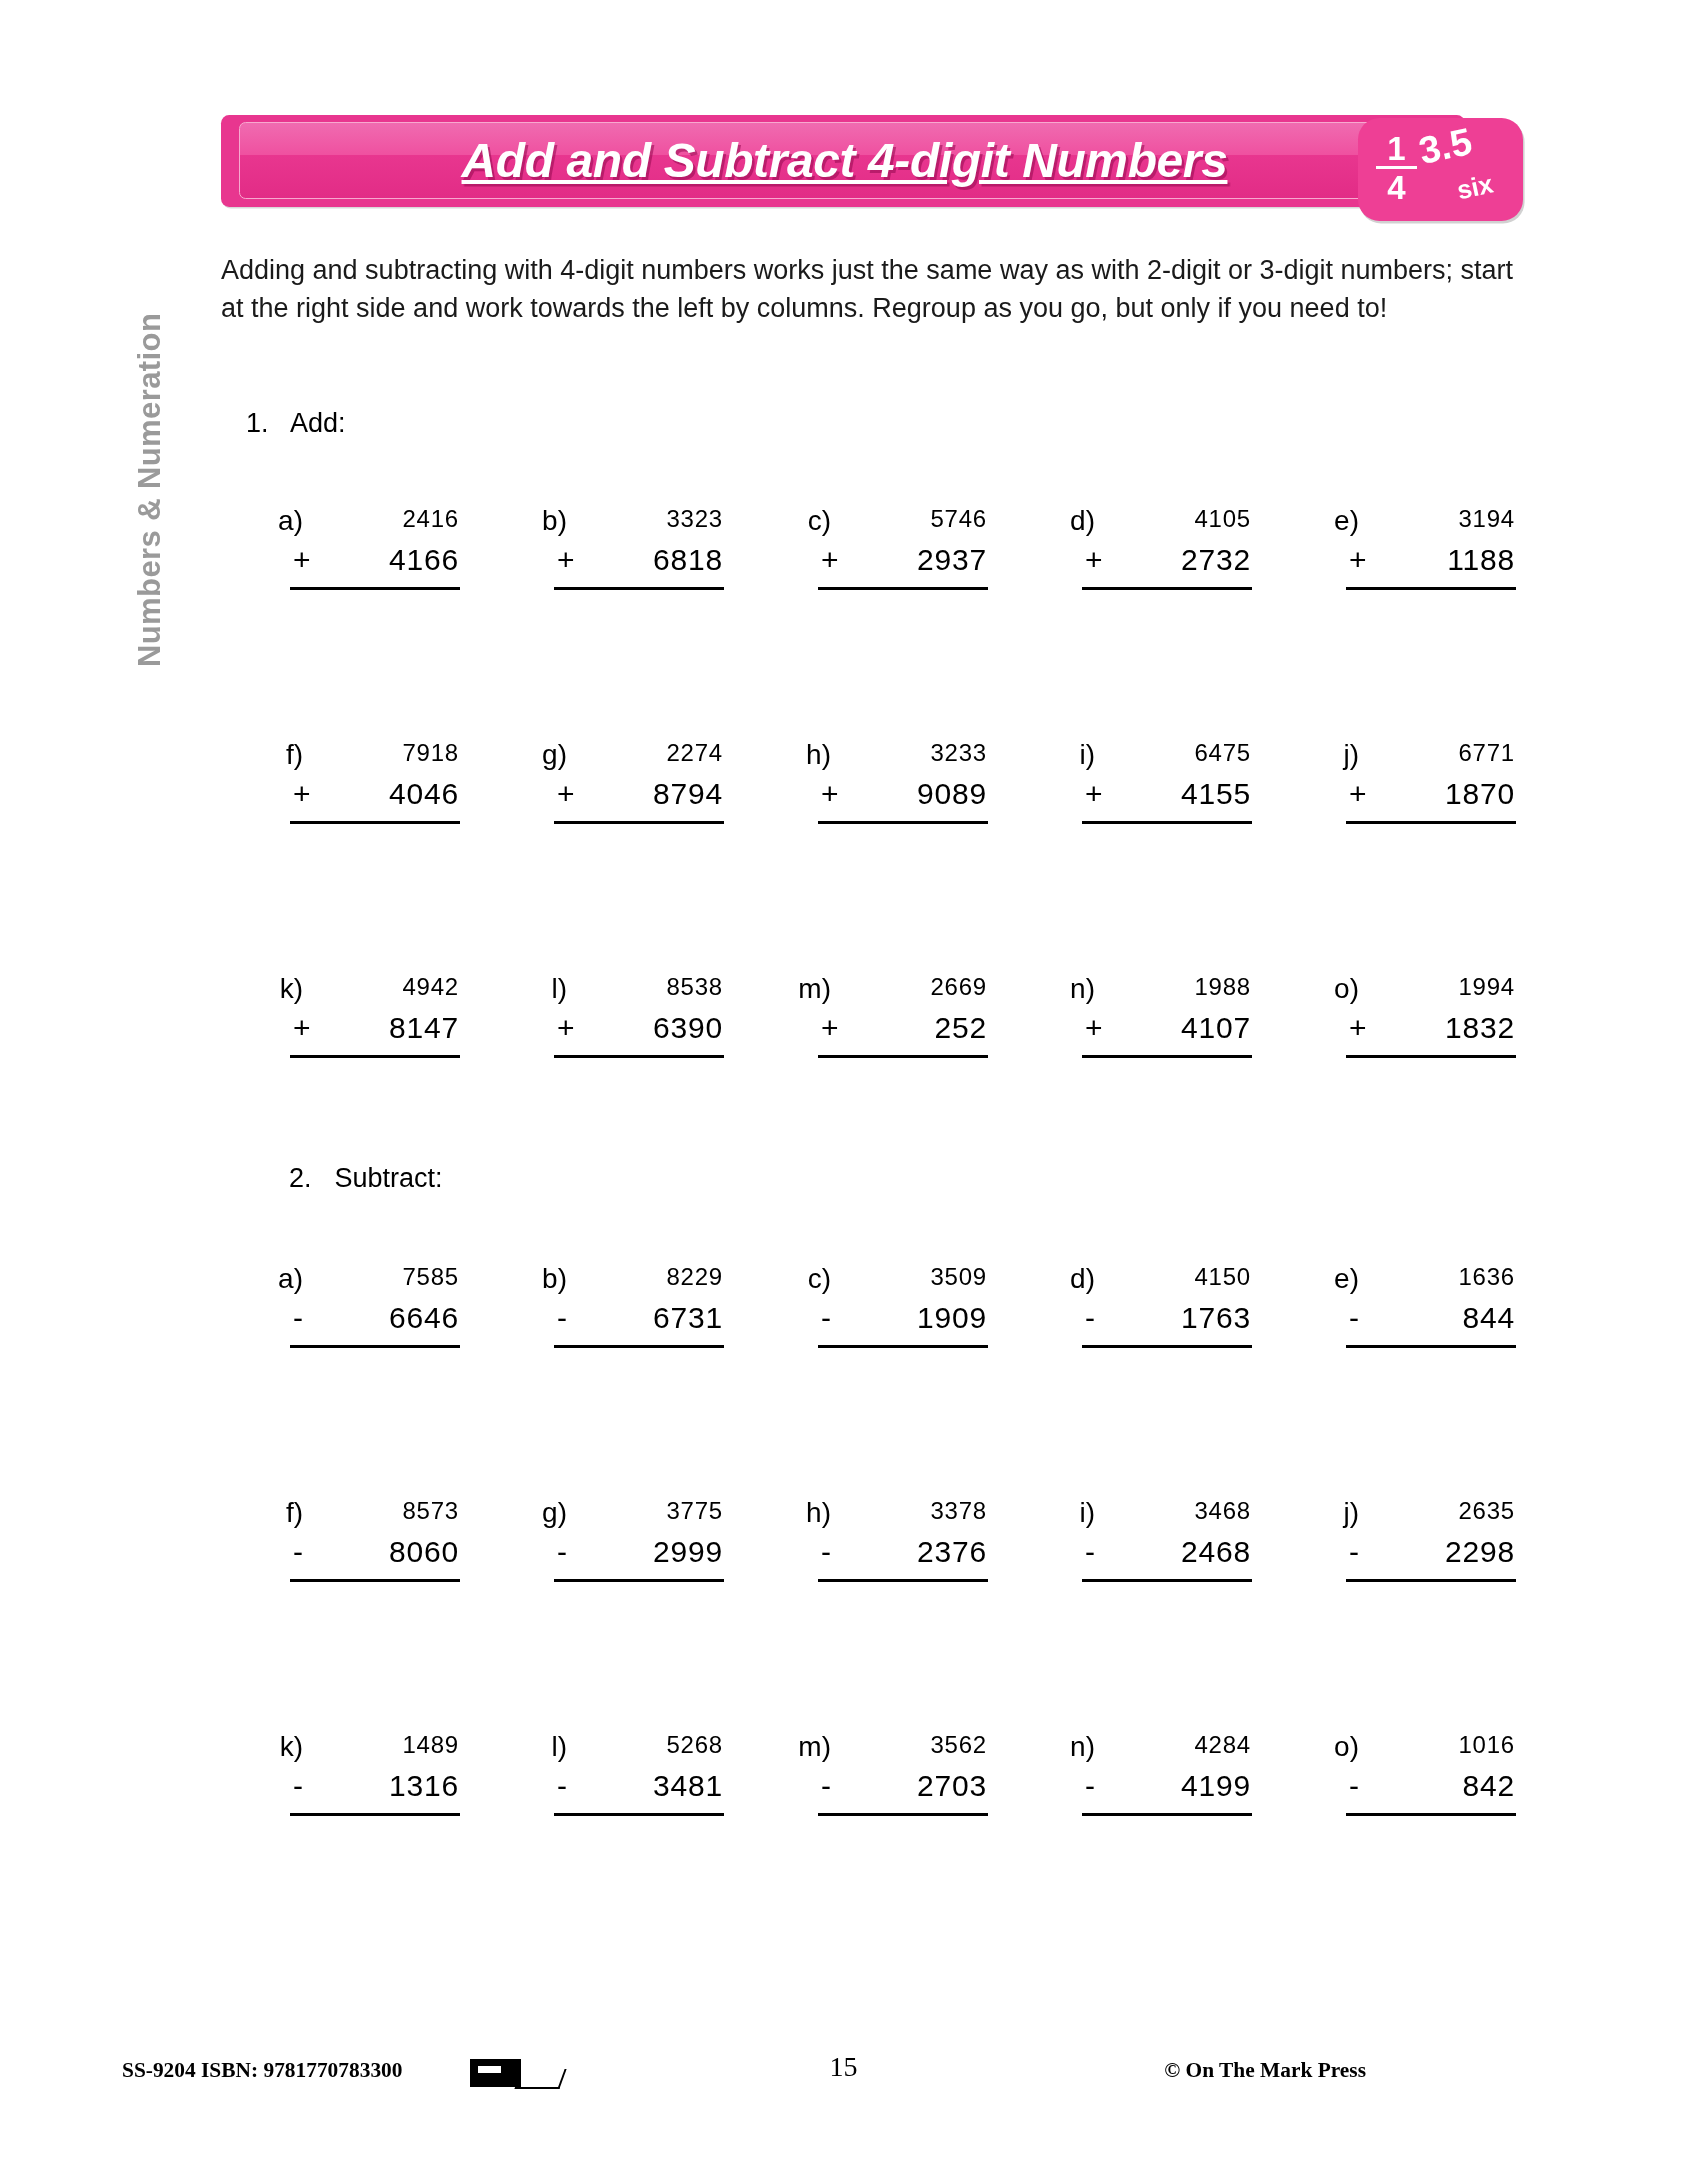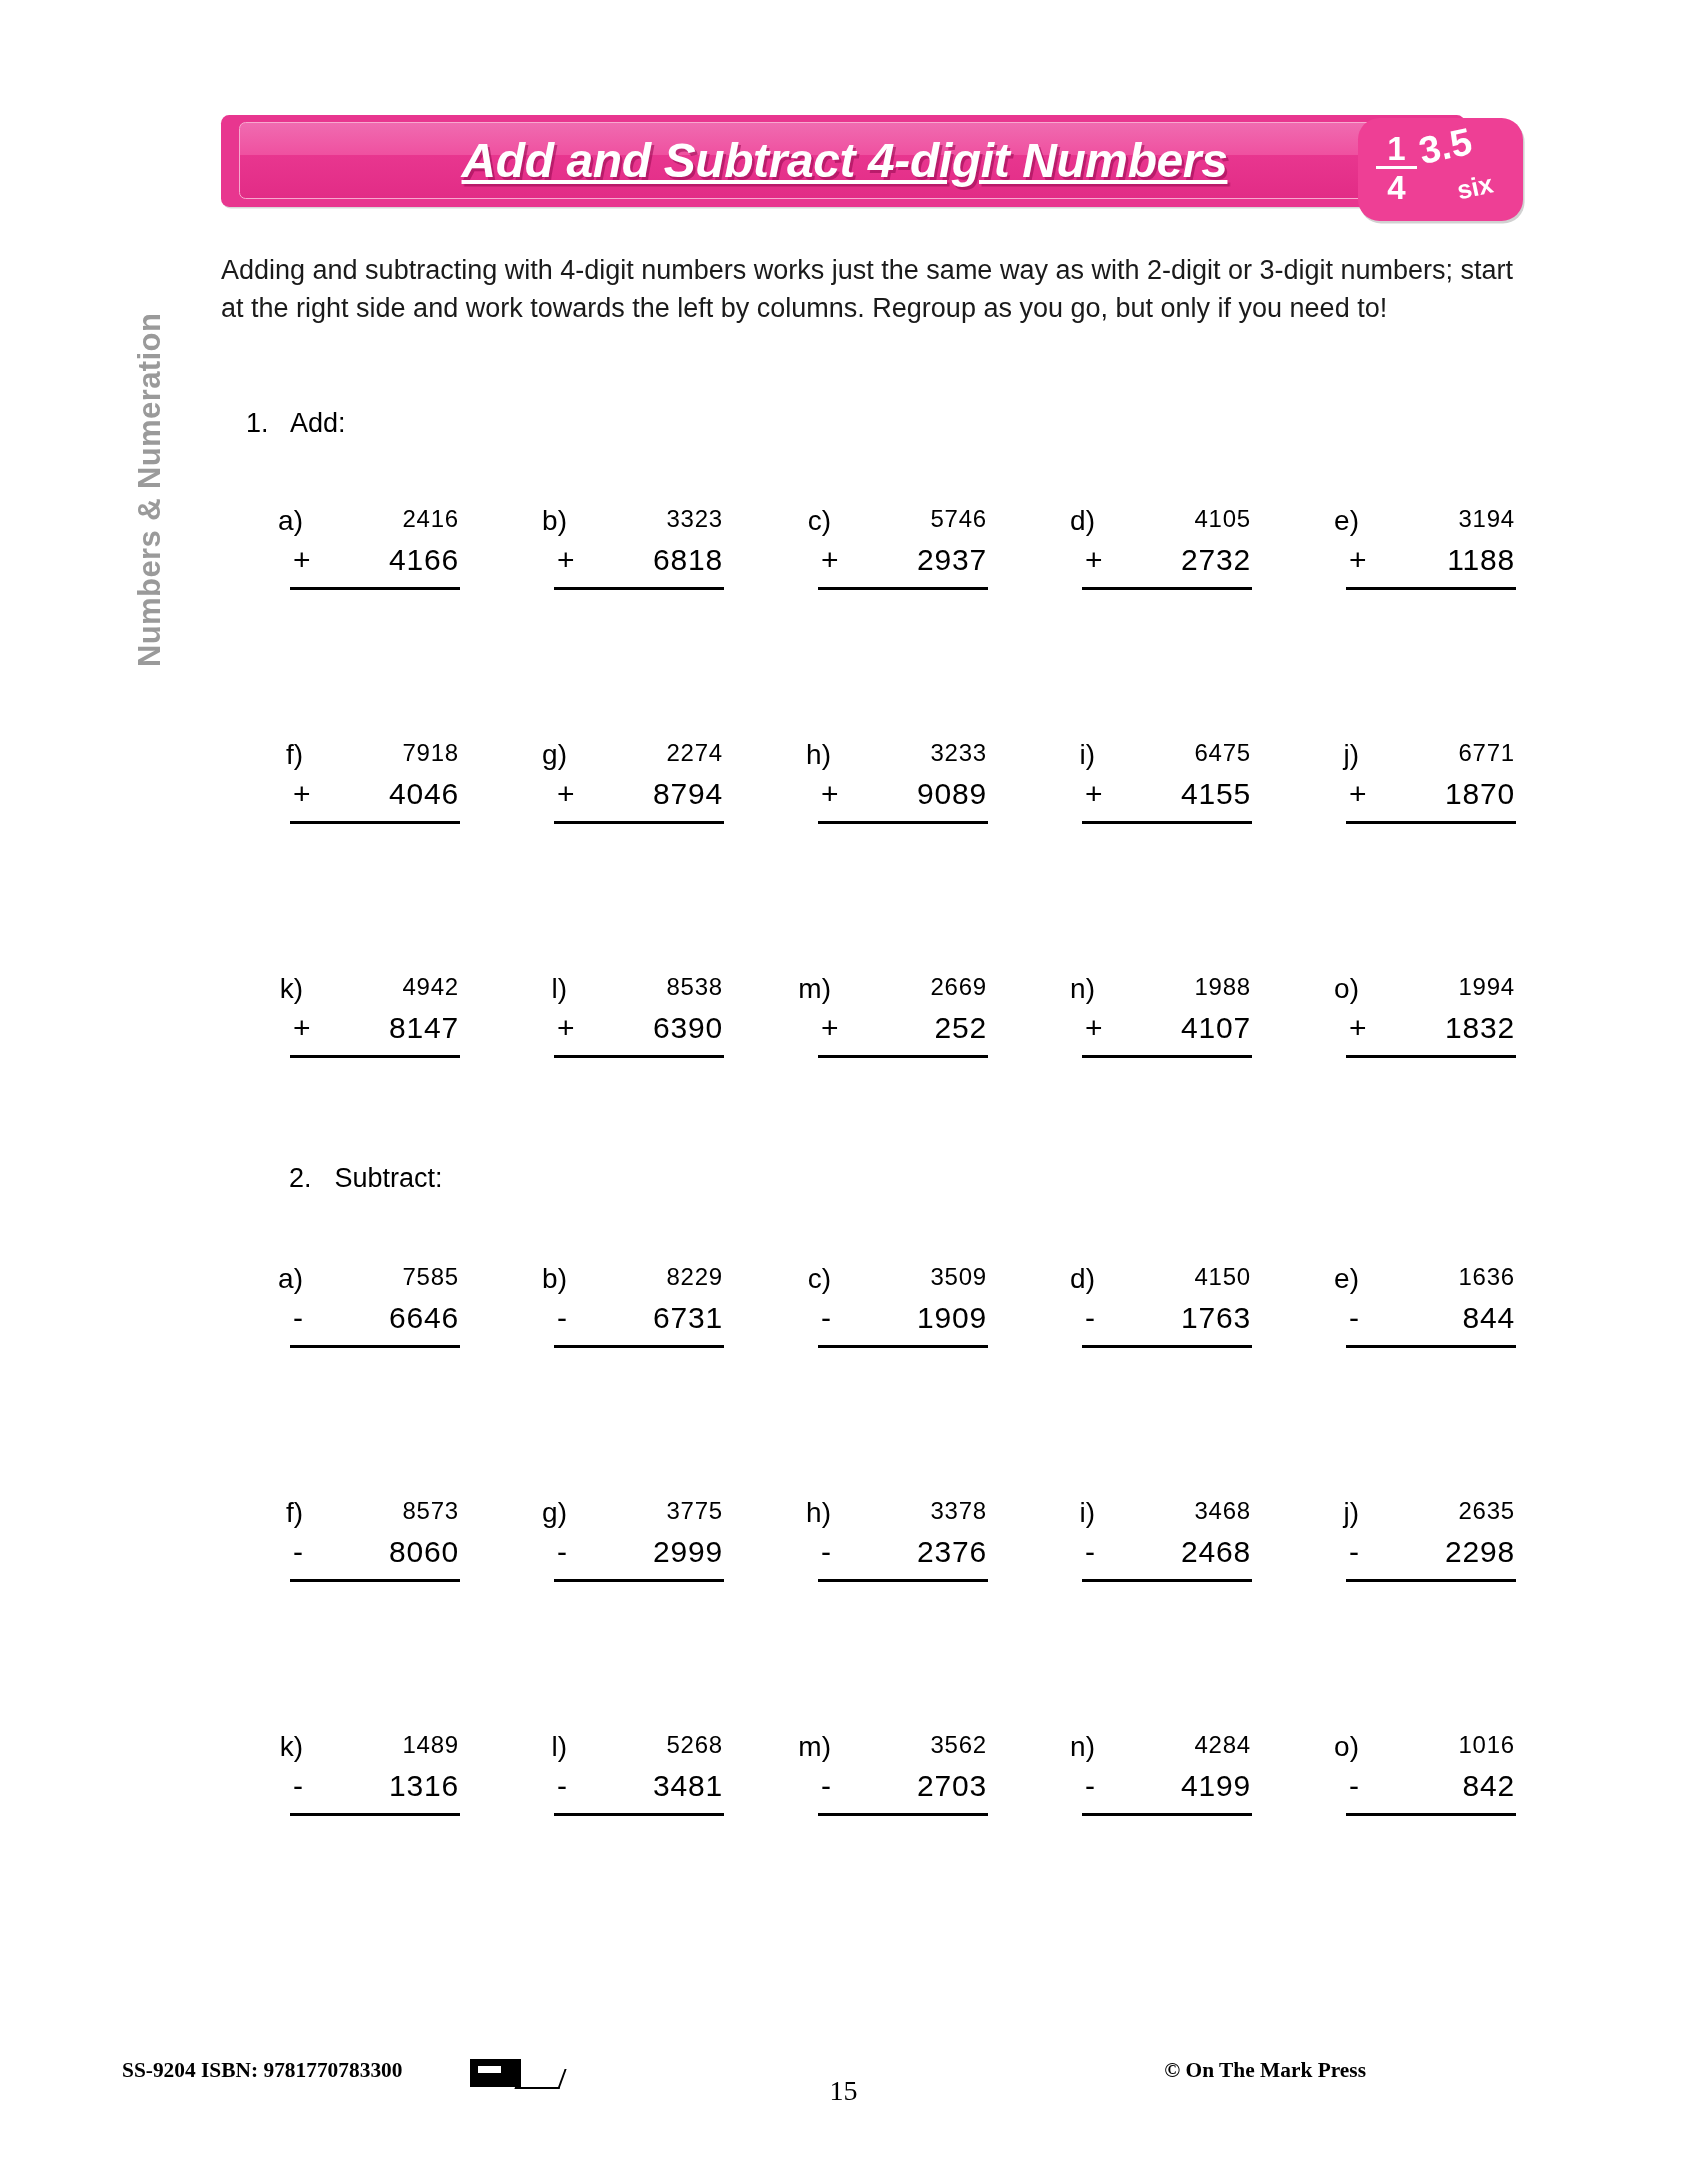--- a/index.html
+++ b/index.html
@@ -220,21 +220,20 @@
     font-size: 21.4px;
   }
   .footer .pageno {
     position: absolute;
     left: 0;
     top: 0;
     width: 1687px;
     text-align: center;
     font-family: "Liberation Serif", serif;
     font-size: 28px;
-    margin-top: 24px;
   }
   .footer .right {
     position: absolute;
     right: 122px;
     top: 6.6px;
     font-family: "Liberation Serif", serif;
     font-weight: bold;
     font-size: 21.4px;
   }
   .footer .glyph {

